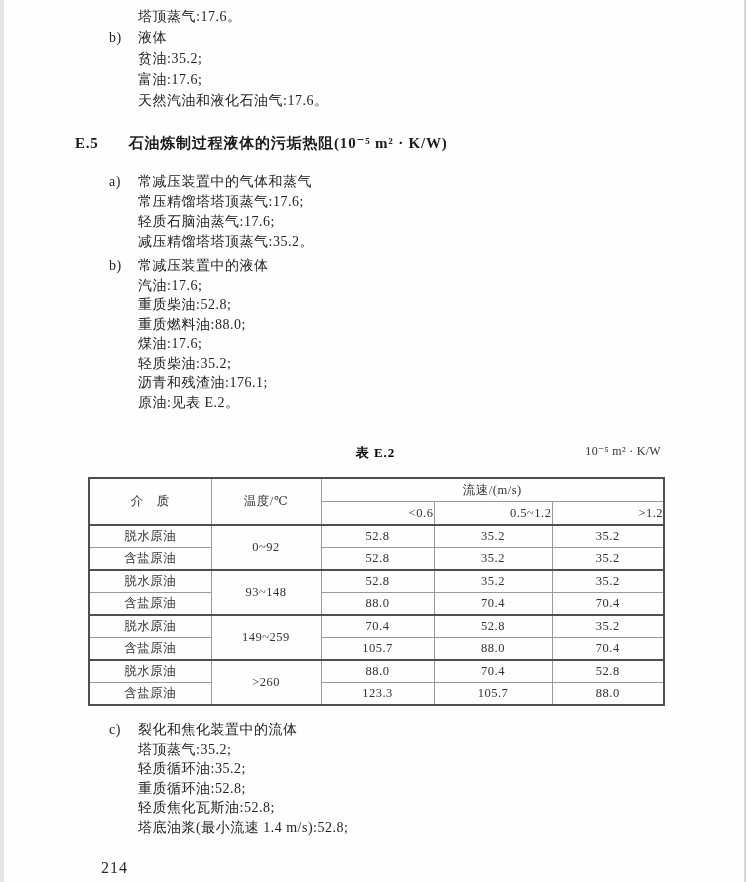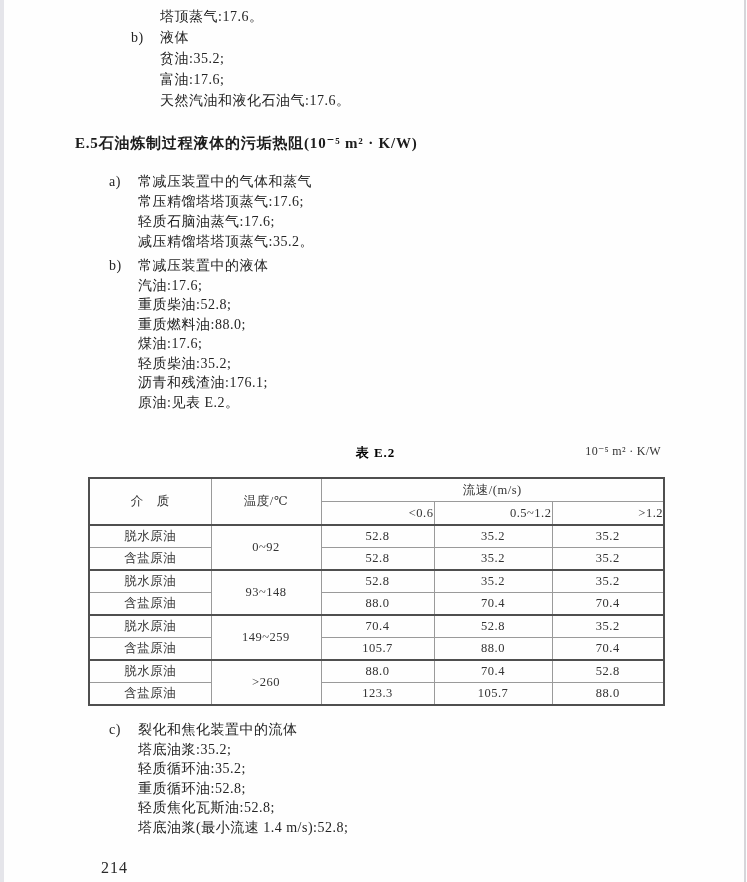--- a/index.html
+++ b/index.html
@@ -44,27 +44,27 @@
     white-space: nowrap;
   }
   .lh21 .line { height: 21px; line-height: 21px; }
   .lh20 .line { height: 20px; line-height: 20px; }
   .lh195 .line { height: 19.5px; line-height: 19.5px; }
   .lbl {
     position: absolute;
     left: 109px;
   }
 
-  .block-top   { position: absolute; top: 6px;   left: 0; right: 0; padding-left: 22px; }
+  .block-top   { position: absolute; top: 6px;   left: 0; right: 0; }
   .heading     {
     position: absolute; top: 134px; left: 75px;
     font-size: 15px; font-weight: bold; color: #1c1c1c;
     letter-spacing: 0.8px; white-space: nowrap;
   }
-  .heading .h-no { margin-right: 0; }
+  .heading .h-no { margin-right: 30px; }
   .sec-a       { position: absolute; top: 172px; left: 0; right: 0; }
   .sec-b       { position: absolute; top: 256px; left: 0; right: 0; }
   .sec-c       { position: absolute; top: 720px; left: 0; right: 0; }
 
   .table-cap {
     position: absolute;
     top: 443px; left: 88px;
     width: 575px; height: 18px;
     text-align: center;
   }
@@ -234,21 +234,21 @@
         <td>88.0</td>
       </tr>
     </tbody>
   </table>
 
   <div class="sec-c lh195">
     <div class="line">
       <span class="lbl">c)</span>
       <span>裂化和焦化装置中的流体</span>
     </div>
-    <div class="line">塔底油浆:35.2;</div>
+    <div class="line">塔顶蒸气:35.2;</div>
     <div class="line">轻质循环油:35.2;</div>
     <div class="line">重质循环油:52.8;</div>
     <div class="line">轻质焦化瓦斯油:52.8;</div>
     <div class="line">塔底油浆(最小流速 1.4 m/s):52.8;</div>
   </div>
 
   <div class="page-num">214</div>
 </div>
 
 </body></html>

